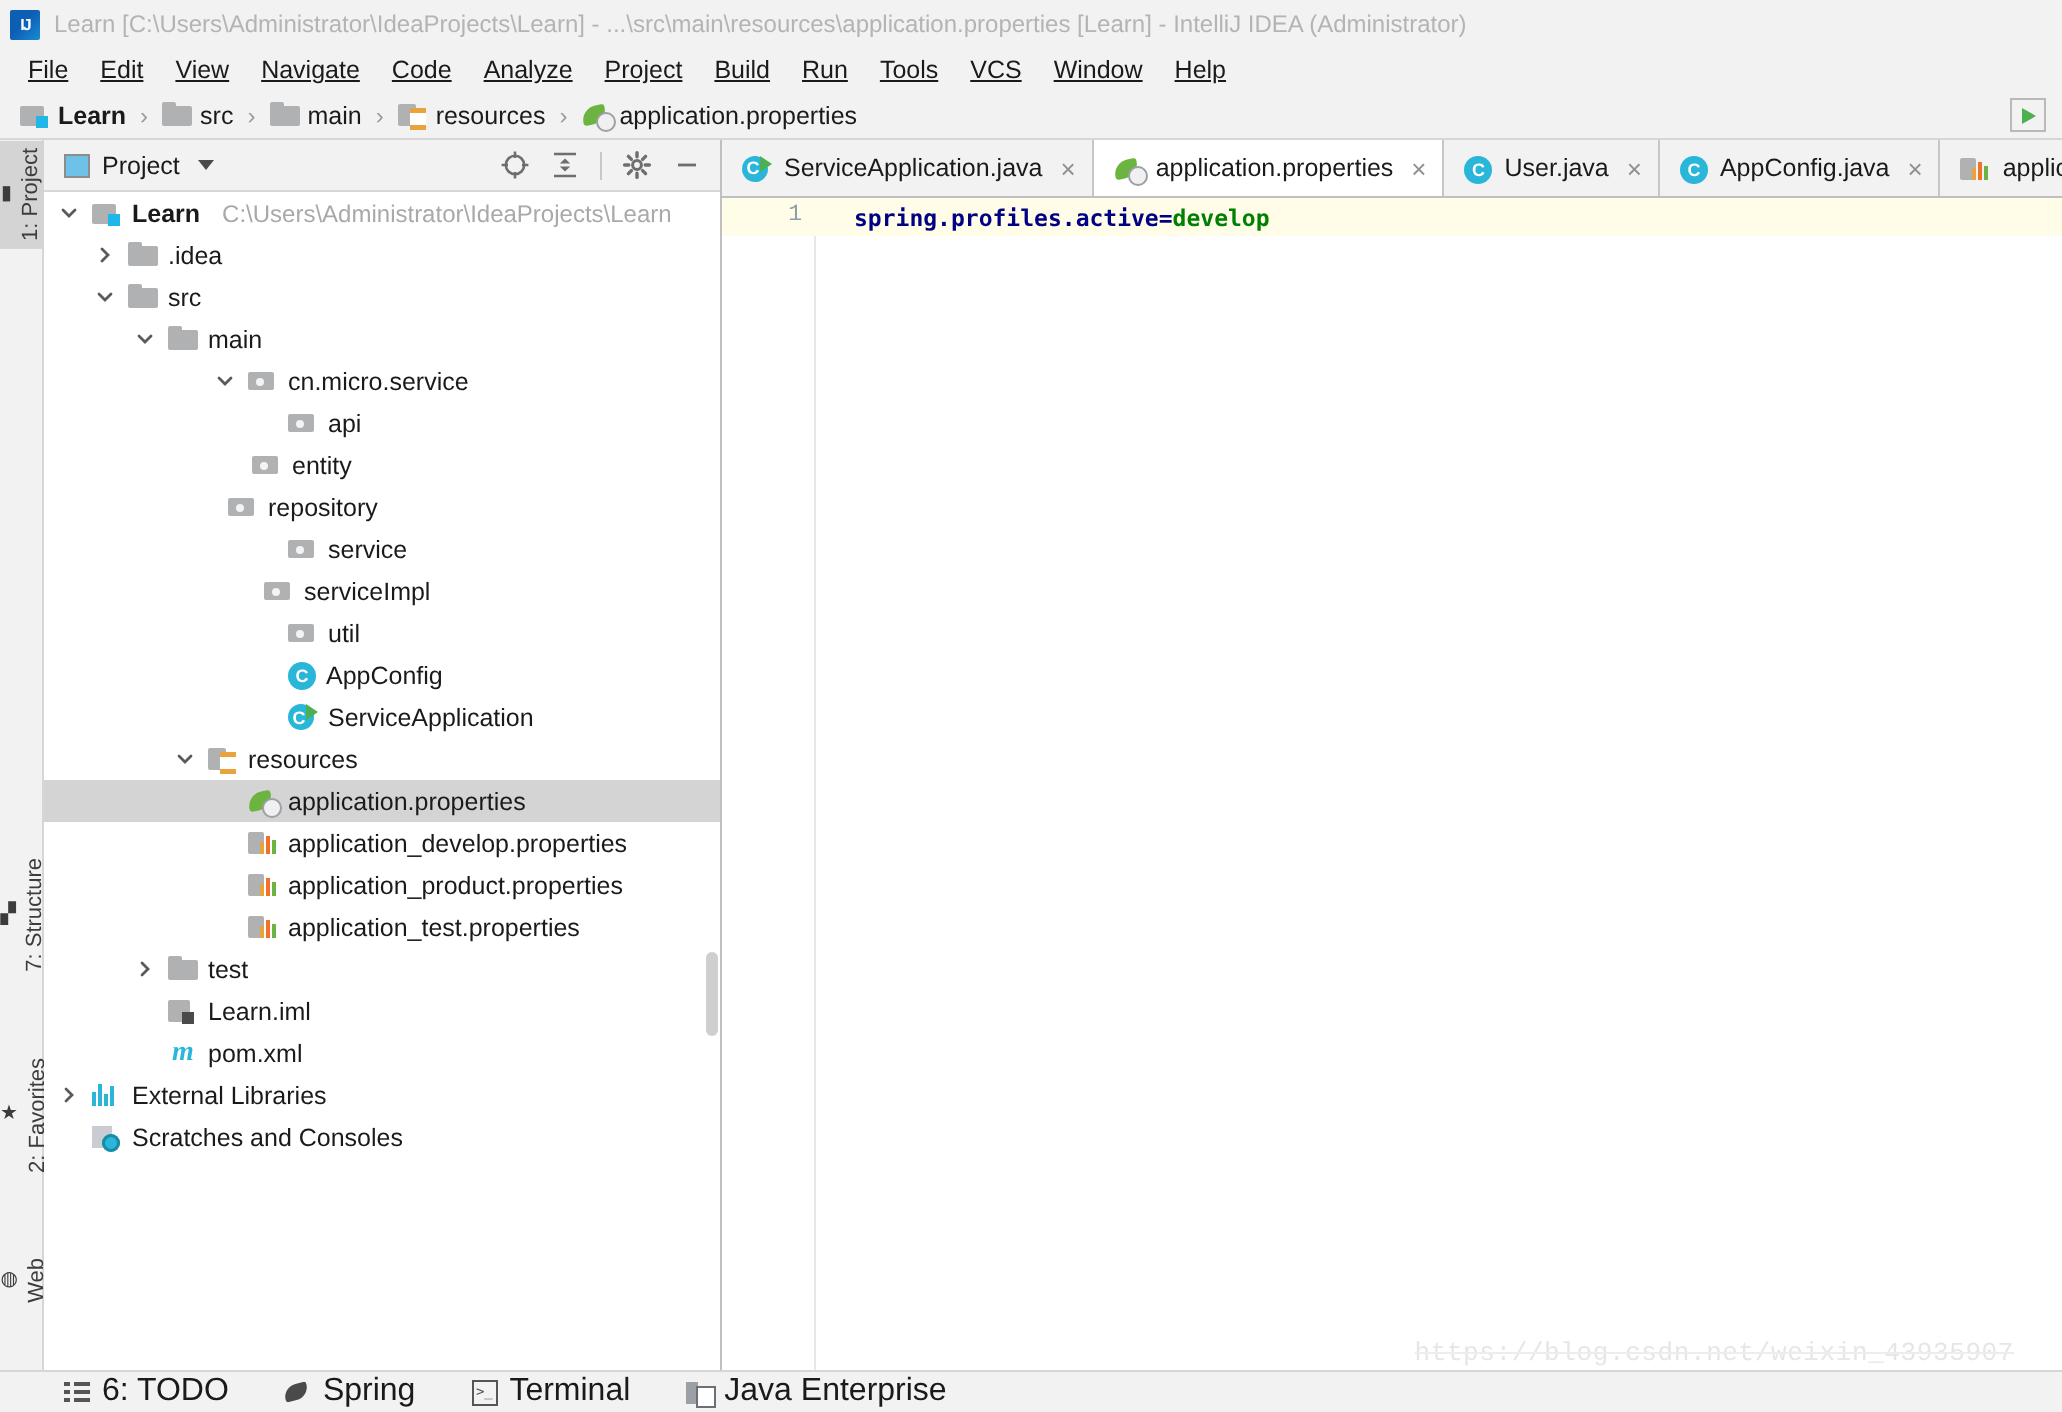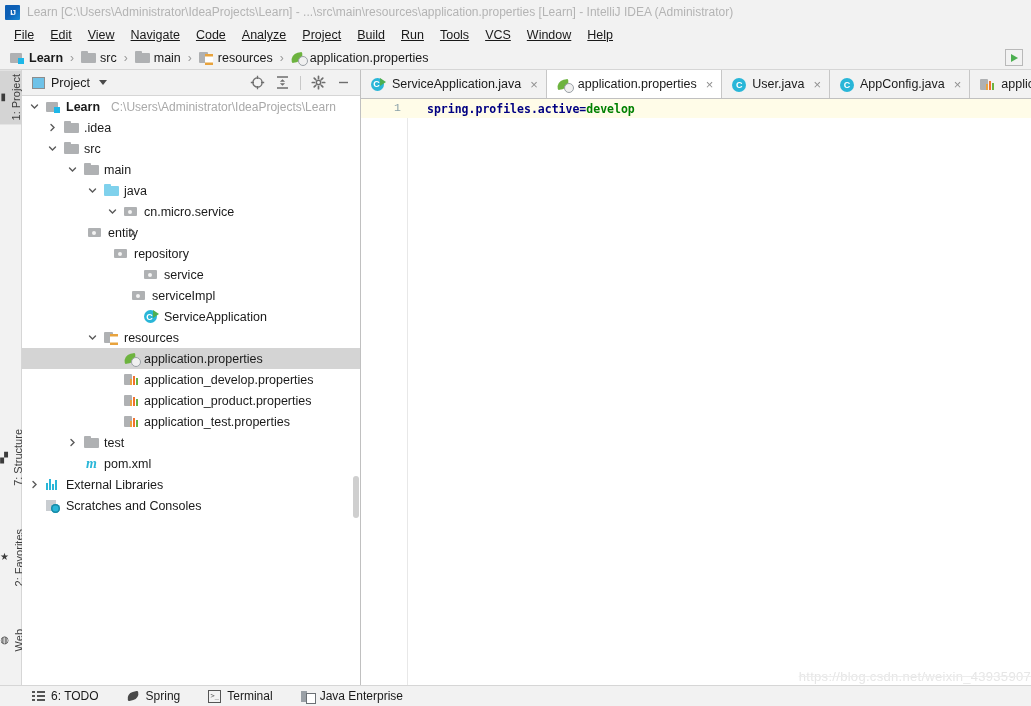--- a/index.html
+++ b/index.html
@@ -296,21 +296,21 @@
   .k-dot { color: #000082; font-weight: bold; }
   .k-eq { color: #000082; font-weight: bold; }
   .k-val { color: #008000; font-weight: bold; }
 
   
   .statusbar {
     position: absolute; left: 0; bottom: 0; width: 1031px; height: 21px;
     background: #f2f2f2; border-top: 1px solid #d6d6d6;
     display: flex; align-items: center; padding-left: 32px; gap: 28px;
   }
-  .sb-item { display: flex; align-items: center; gap: 6px; font-size: 12px; color: #1a1a1a; white-space: nowrap; }
+  .sb-item { display: flex; align-items: center; gap: 6px; font-size: 16px; color: #1a1a1a; white-space: nowrap; }
   .sb-ico { width: 13px; height: 13px; position: relative; flex: none; }
   .sb-ico.todo::before {
     content: ""; position: absolute; left: 0; top: 1px; width: 3px; height: 2px; background: #555;
     box-shadow: 0 4px 0 #555, 0 8px 0 #555;
   }
   .sb-ico.todo::after {
     content: ""; position: absolute; left: 5px; top: 1px; width: 8px; height: 2px; background: #555;
     box-shadow: 0 4px 0 #555, 0 8px 0 #555;
   }
   .sb-ico.spring::before {
@@ -327,23 +327,23 @@
   }
   .sb-ico.jee::before {
     content: ""; position: absolute; left: 0; top: 1px; width: 6px; height: 11px; background: #9aa0a6;
   }
   .sb-ico.jee::after {
     content: ""; position: absolute; left: 5px; top: 3px; width: 8px; height: 9px;
     background: #fff; border: 1.5px solid #6b7075;
   }
 
   .watermark {
-    position: absolute; right: 0; bottom: 22px;
+    position: absolute; right: 24px; bottom: 22px;
     font-size: 13px; color: #e6e6e6; letter-spacing: 0.3px;
-    white-space: nowrap; font-family: Liberation Sans, sans-serif;
+    white-space: nowrap; font-family: Liberation Mono, monospace;
     text-decoration: line-through; text-decoration-color: #ededed;
   }
 
   .scroll-thumb {
     position: absolute; right: 1px; top: 380px; width: 6px; height: 42px;
     background: #cfcfcf; border-radius: 3px;
   }
 </style>
 </head>
 <body>
@@ -491,53 +491,48 @@
           <svg width="9" height="9" viewBox="0 0 9 9">
               <path d="M1.5 3l3 3 3-3" fill="none" stroke="#5a5a5a" stroke-width="1.4" stroke-linecap="round"></path>
             </svg>
         </span>
         <span class="row-content" style="margin-left:62px;">
           <span class="ico folder-gray"></span>
           <span class="node-label">main</span>
         </span>
       </div>
 
-      <div class="row">
-        <span class="arrow" style="left:64px;">
-          <svg width="9" height="9" viewBox="0 0 9 9">
-              <path d="M1.5 3l3 3 3-3" fill="none" stroke="#5a5a5a" stroke-width="1.4" stroke-linecap="round"></path>
-            </svg>
-        </span>
-        <span class="row-content" style="margin-left:82px;">
-          <span class="ico folder-blue"></span>
-          <span class="node-label">java</span>
-        </span>
-      </div>
 
       <div class="row">
         <span class="arrow" style="left:84px;">
           <svg width="9" height="9" viewBox="0 0 9 9">
               <path d="M1.5 3l3 3 3-3" fill="none" stroke="#5a5a5a" stroke-width="1.4" stroke-linecap="round"></path>
             </svg>
         </span>
         <span class="row-content" style="margin-left:102px;">
           <span class="ico pkg"></span>
           <span class="node-label">cn.micro.service</span>
         </span>
       </div>
 
+      <div class="row">
+        <span class="row-content" style="margin-left:122px;">
+          <span class="ico pkg"></span>
+          <span class="node-label">api</span>
+        </span>
+      </div>
 
 
       <div class="row">
         <span class="arrow" style="left:104px;">
           <svg width="9" height="9" viewBox="0 0 9 9">
               <path d="M3 1.5l3 3-3 3" fill="none" stroke="#5a5a5a" stroke-width="1.4" stroke-linecap="round"></path>
             </svg>
         </span>
-        <span class="row-content" style="margin-left:66px;text-align:right;">
+        <span class="row-content" style="margin-left:104px;text-align:right;">
           <span class="ico pkg"></span>
           <span class="node-label">entity</span>
         </span>
       </div>
 
       <div class="row">
         <span class="row-content" style="margin-left:92px;">
           <span class="ico pkg"></span>
           <span class="node-label">repository</span>
         </span>
@@ -550,21 +545,33 @@
         </span>
       </div>
 
       <div class="row">
         <span class="row-content" style="margin-left:110px;">
           <span class="ico pkg"></span>
           <span class="node-label">serviceImpl</span>
         </span>
       </div>
 
-
+      <div class="row">
+        <span class="row-content" style="margin-left:122px;">
+          <span class="ico pkg"></span>
+          <span class="node-label">util</span>
+        </span>
+      </div>
+
+      <div class="row">
+        <span class="row-content" style="margin-left:122px;">
+          <span class="ico classico"></span>
+          <span class="node-label">AppConfig</span>
+        </span>
+      </div>
 
       <div class="row">
         <span class="row-content" style="margin-left:122px;">
           <span class="ico classrun">
               <span class="cl">C</span>
             </span>
           <span class="node-label">ServiceApplication</span>
         </span>
       </div>
 
@@ -625,20 +632,26 @@
           <svg width="9" height="9" viewBox="0 0 9 9">
               <path d="M3 1.5l3 3-3 3" fill="none" stroke="#5a5a5a" stroke-width="1.4" stroke-linecap="round"></path>
             </svg>
         </span>
         <span class="row-content" style="margin-left:62px;">
           <span class="ico folder-gray"></span>
           <span class="node-label">test</span>
         </span>
       </div>
 
+      <div class="row">
+        <span class="row-content" style="margin-left:62px;">
+          <span class="ico iml"></span>
+          <span class="node-label">Learn.iml</span>
+        </span>
+      </div>
 
       <div class="row">
         <span class="row-content" style="margin-left:62px;">
           <span class="ico maven"></span>
           <span class="node-label">pom.xml</span>
         </span>
       </div>
 
       <div class="row">
         <span class="arrow" style="left:6px;">

